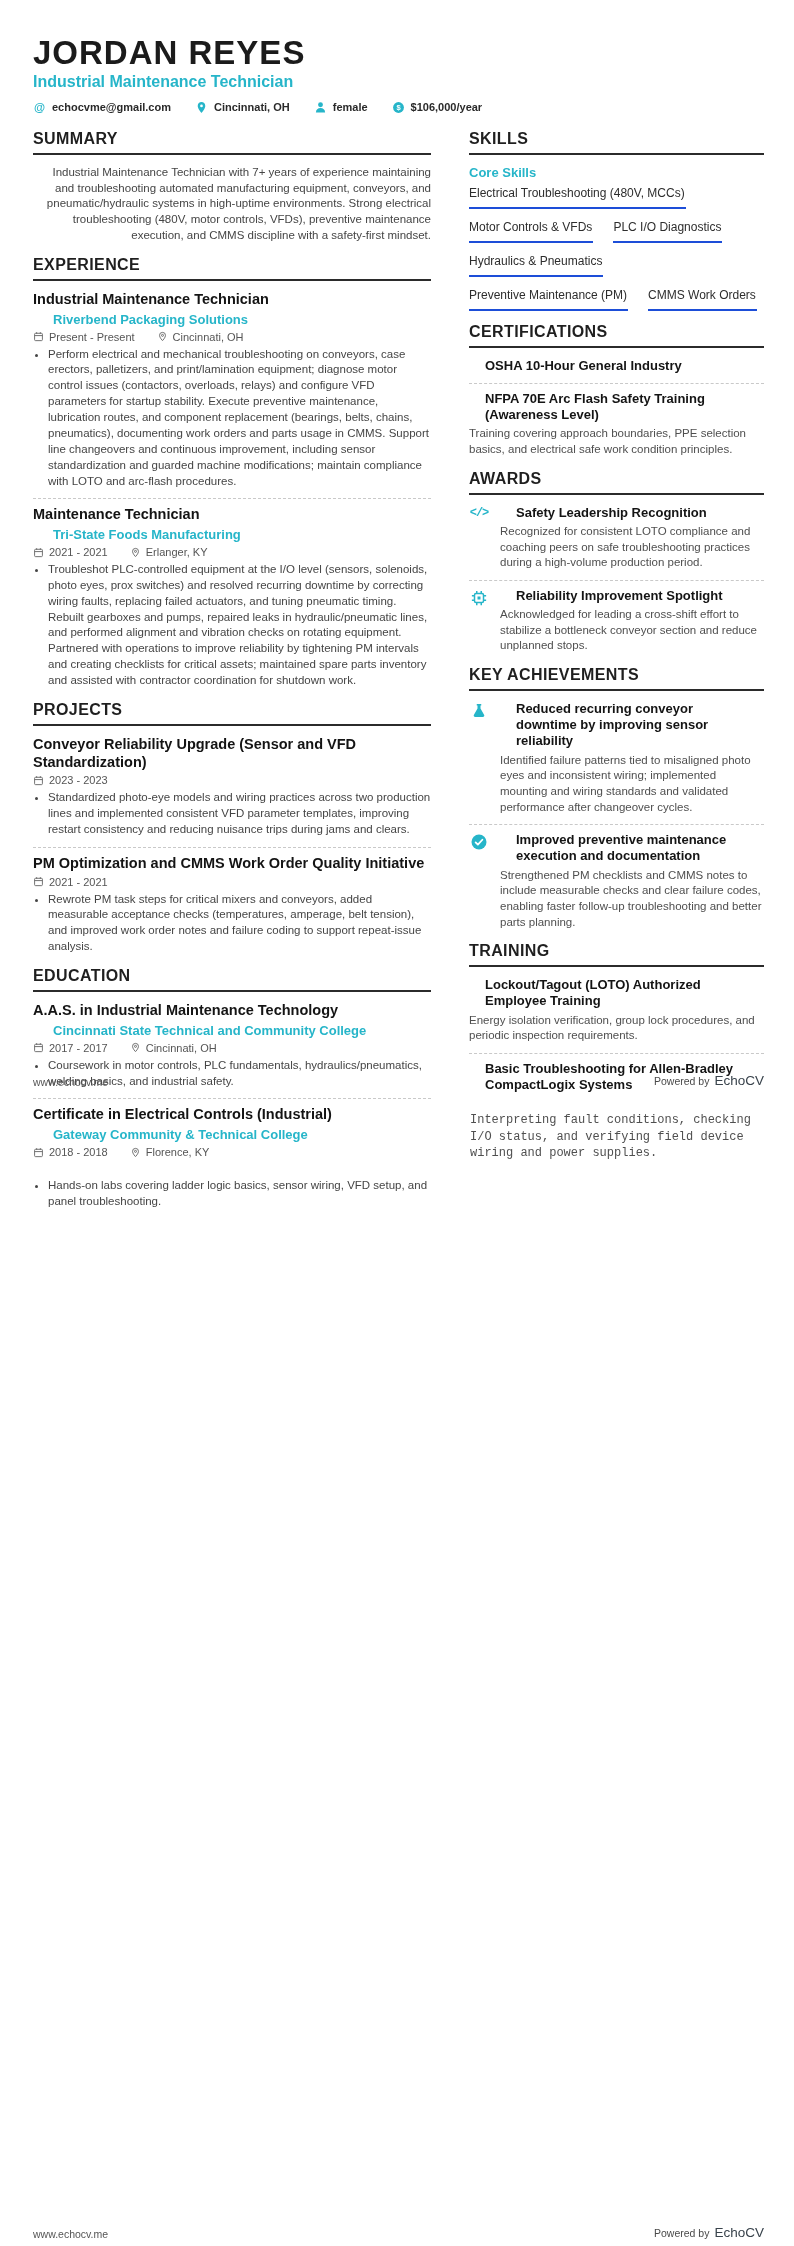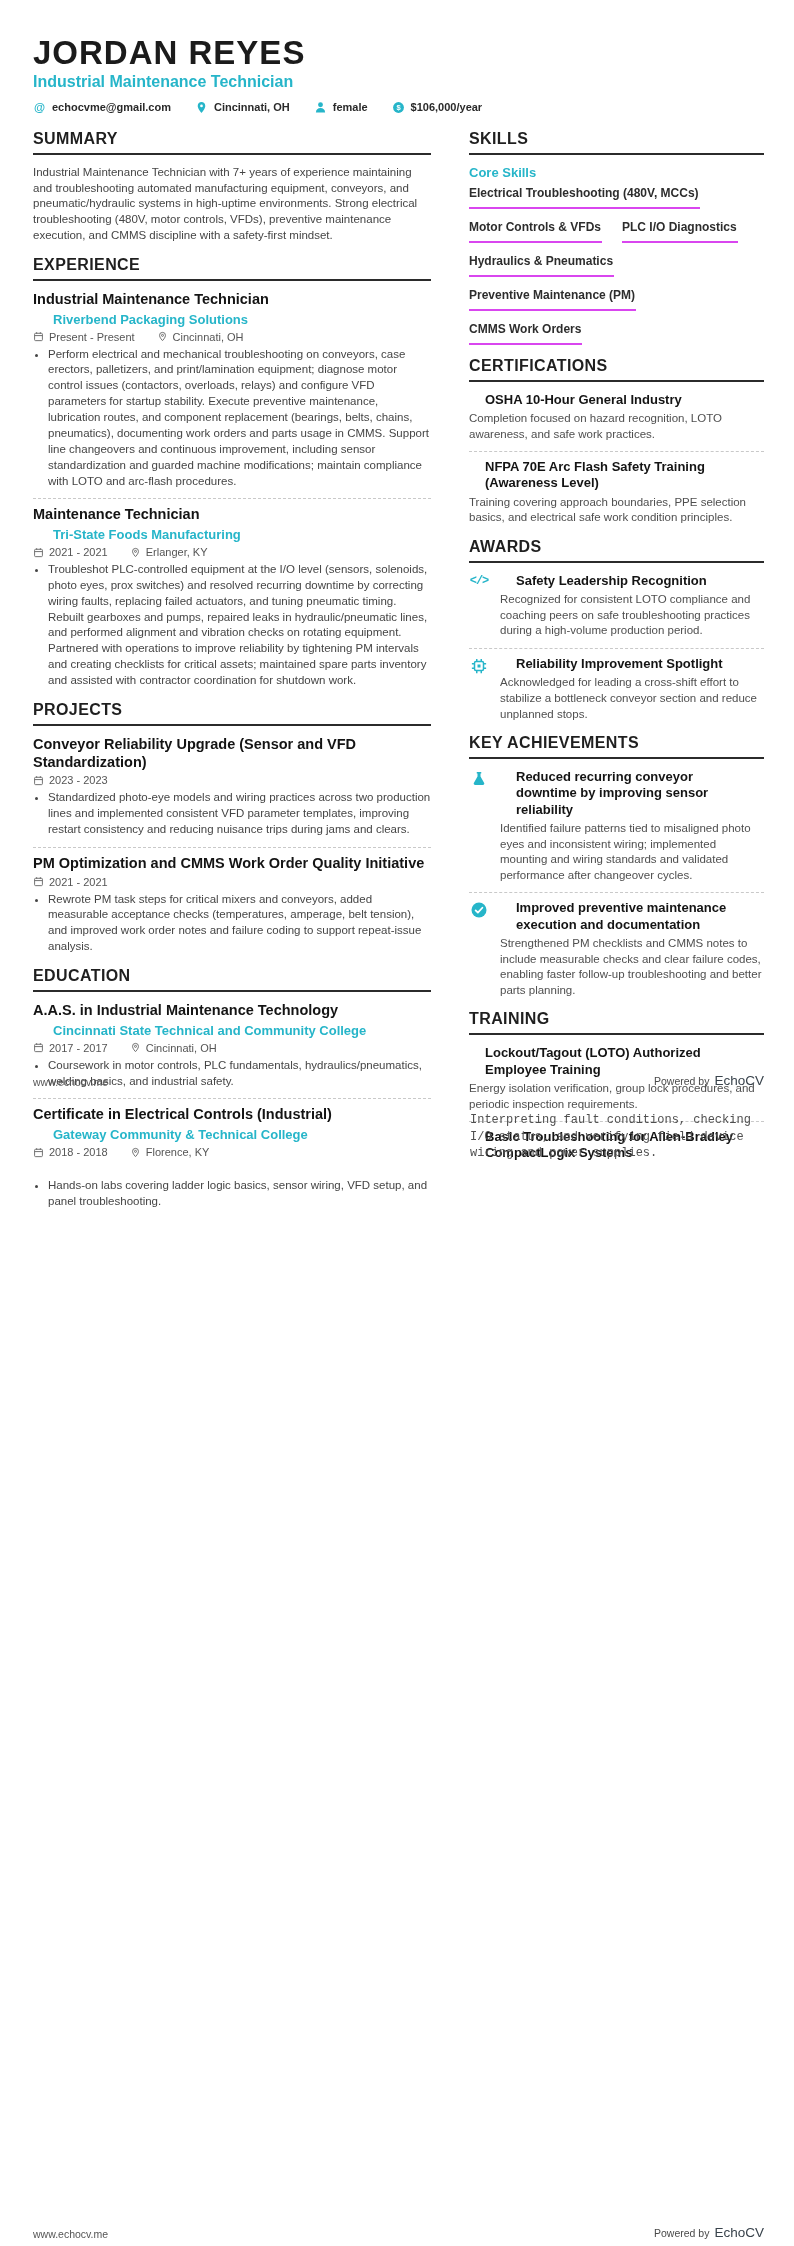--- a/index.html
+++ b/index.html
@@ -15,35 +15,35 @@
   .job-title{font-size:16px;font-weight:700;color:#26b5c9;margin:2px 0 10px;}
   .contact-row{display:flex;align-items:center;gap:24px;font-size:11px;font-weight:700;color:#2a2a2a;margin-bottom:4px;}
   .contact{display:flex;align-items:center;gap:6px;}
   .cicon{color:#26b5c9;display:inline-flex;width:13px;height:13px;flex:0 0 13px;}
   .cicon svg{width:13px;height:13px;display:block;}
 
   
   h2.sec{font-size:16px;font-weight:800;letter-spacing:.4px;color:#1f1f1f;margin:20px 0 10px;padding-bottom:5px;border-bottom:2px solid #2b2b2b;}
   .col-left h2.sec:first-child, .col-right h2.sec:first-child{margin-top:12px;}
   p.body, li.body{font-size:11.5px;line-height:1.38;color:#454545;margin:0;}
-  p.body{margin:2px 0 0;}
+  p.body{margin:2px 0 0;text-align:right;}
   ul.bullets{margin:2px 0 0;padding-left:15px;}
   ul.bullets li{font-size:11.5px;line-height:1.38;color:#454545;margin:0 0 2px;}
   h3.entry{font-size:14.5px;font-weight:700;color:#141414;margin:4px 0 3px;line-height:1.22;}
   .company{font-size:13px;font-weight:700;color:#26b5c9;margin:0 0 4px;padding-left:20px;}
   .meta{display:flex;align-items:center;gap:22px;font-size:11px;color:#555;margin:0 0 4px;}
   .meta-item{display:flex;align-items:center;gap:5px;}
   .micon{color:#666;display:inline-flex;width:11px;height:11px;flex:0 0 11px;}
   .micon svg{width:11px;height:11px;display:block;}
   .dashed{border-top:1px dashed #c9c9c9;margin:9px 0 7px;}
 
   
   .skill-group{font-size:13px;font-weight:700;color:#26b5c9;margin:2px 0 4px;}
   .skills-list{display:flex;flex-wrap:wrap;column-gap:20px;row-gap:9px;}
-  .skill{display:inline-block;font-size:12px;font-weight:700;color:#2d2d2d;border-bottom:2px solid #d946ef;padding:2px 1px 7px 0;white-space:nowrap;}
+  .skill{display:inline-block;font-size:12px;font-weight:400;color:#2d2d2d;border-bottom:2px solid #1d4ed8;padding:2px 1px 7px 0;white-space:nowrap;}
 
   
   .rtitle{font-size:13px;font-weight:700;color:#141414;line-height:1.25;margin:0 16px 3px;}
   .rdesc{font-size:11.5px;line-height:1.36;color:#4f4f4f;margin:0;}
   .icon-row{display:flex;gap:11px;align-items:flex-start;}
   .aicon{flex:0 0 20px;width:20px;color:#26b5c9;display:flex;justify-content:center;margin-top:1px;}
   .aicon svg{width:18px;height:18px;display:block;}
   .aicon.code{font-family:"Liberation Mono",monospace;font-weight:700;font-size:12px;letter-spacing:-1px;}
 
   
@@ -291,21 +291,20 @@
             <span class="skill">Hydraulics &amp; Pneumatics</span>
             <span class="skill">Preventive Maintenance (PM)</span>
             <span class="skill">CMMS Work Orders</span>
           </div>
         </section>
 
         <section>
           <h2 class="sec">CERTIFICATIONS</h2>
           <article>
             <div class="rtitle">OSHA 10-Hour General Industry</div>
-            <p class="rdesc">Completion focused on hazard recognition, LOTO awareness, and safe work practices.</p>
           </article>
           <div class="dashed"></div>
           <article>
             <div class="rtitle">NFPA 70E Arc Flash Safety Training (Awareness Level)</div>
             <p class="rdesc">Training covering approach boundaries, PPE selection basics, and electrical safe work condition principles.</p>
           </article>
         </section>
 
         <section>
           <h2 class="sec">AWARDS</h2>

